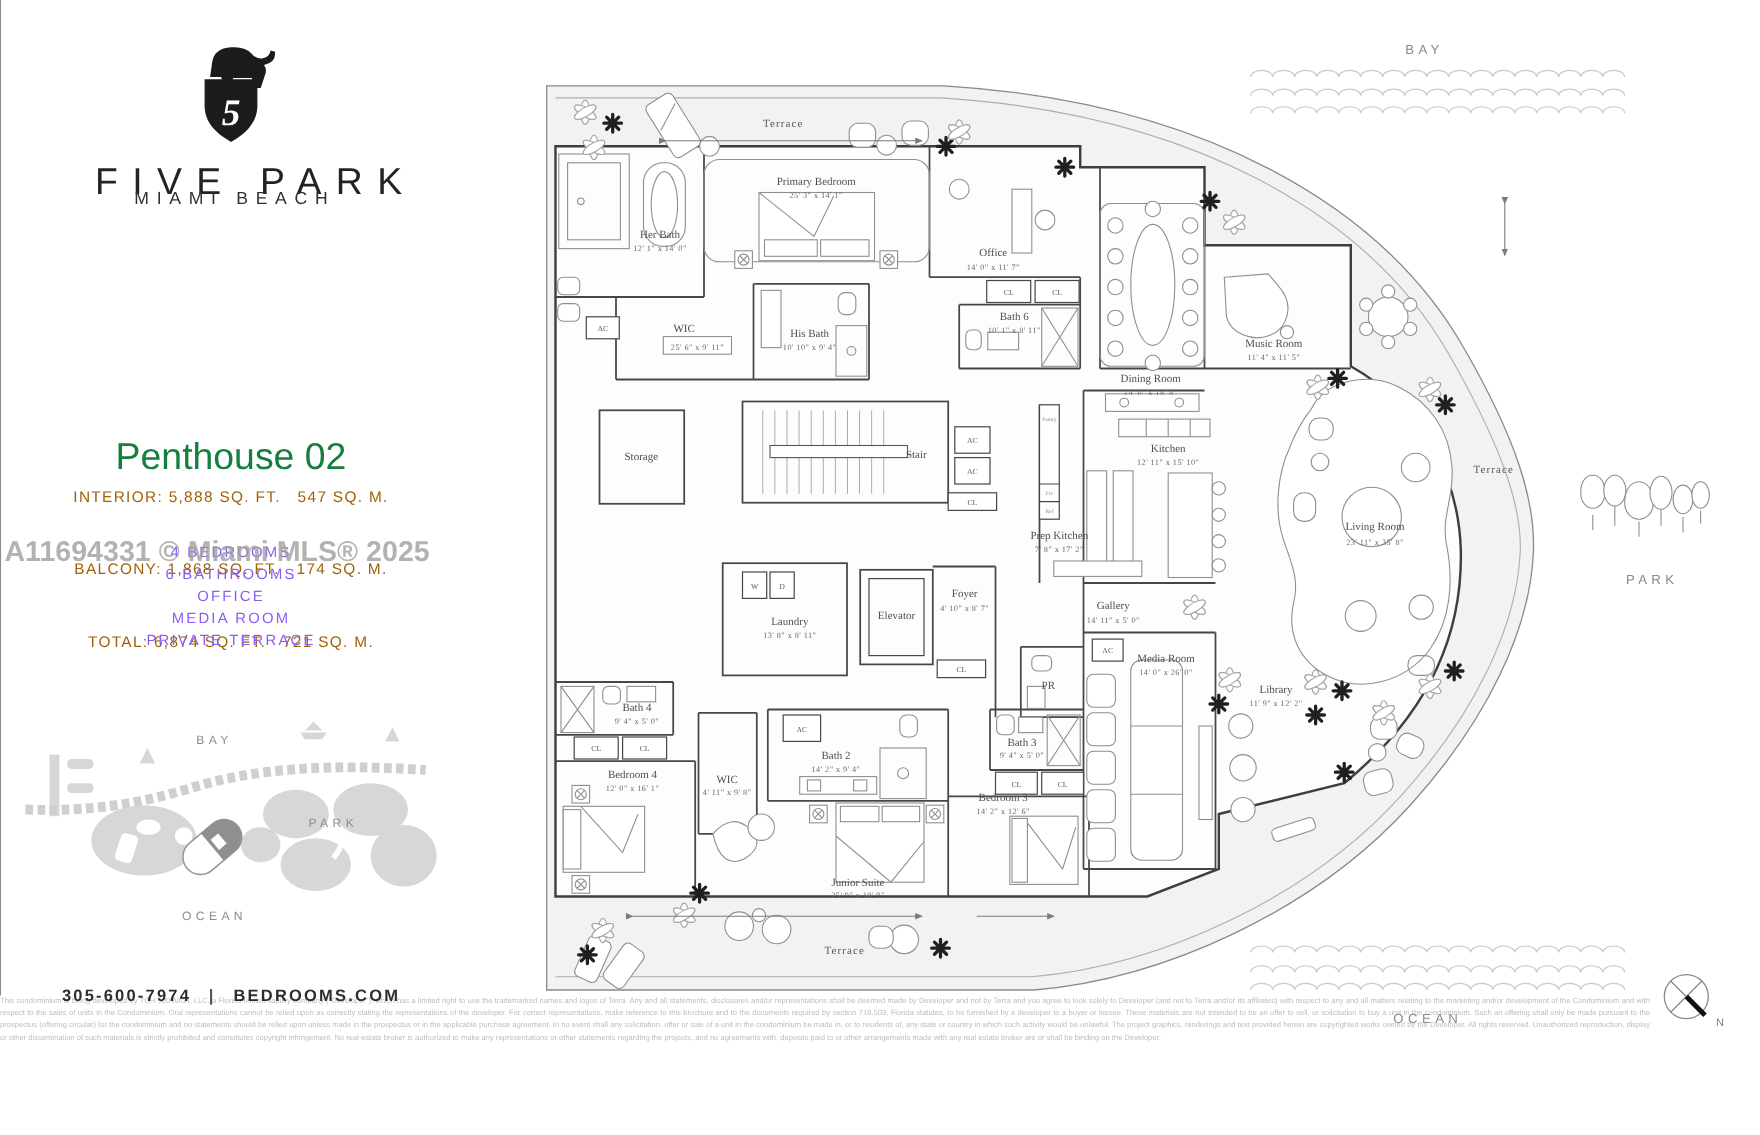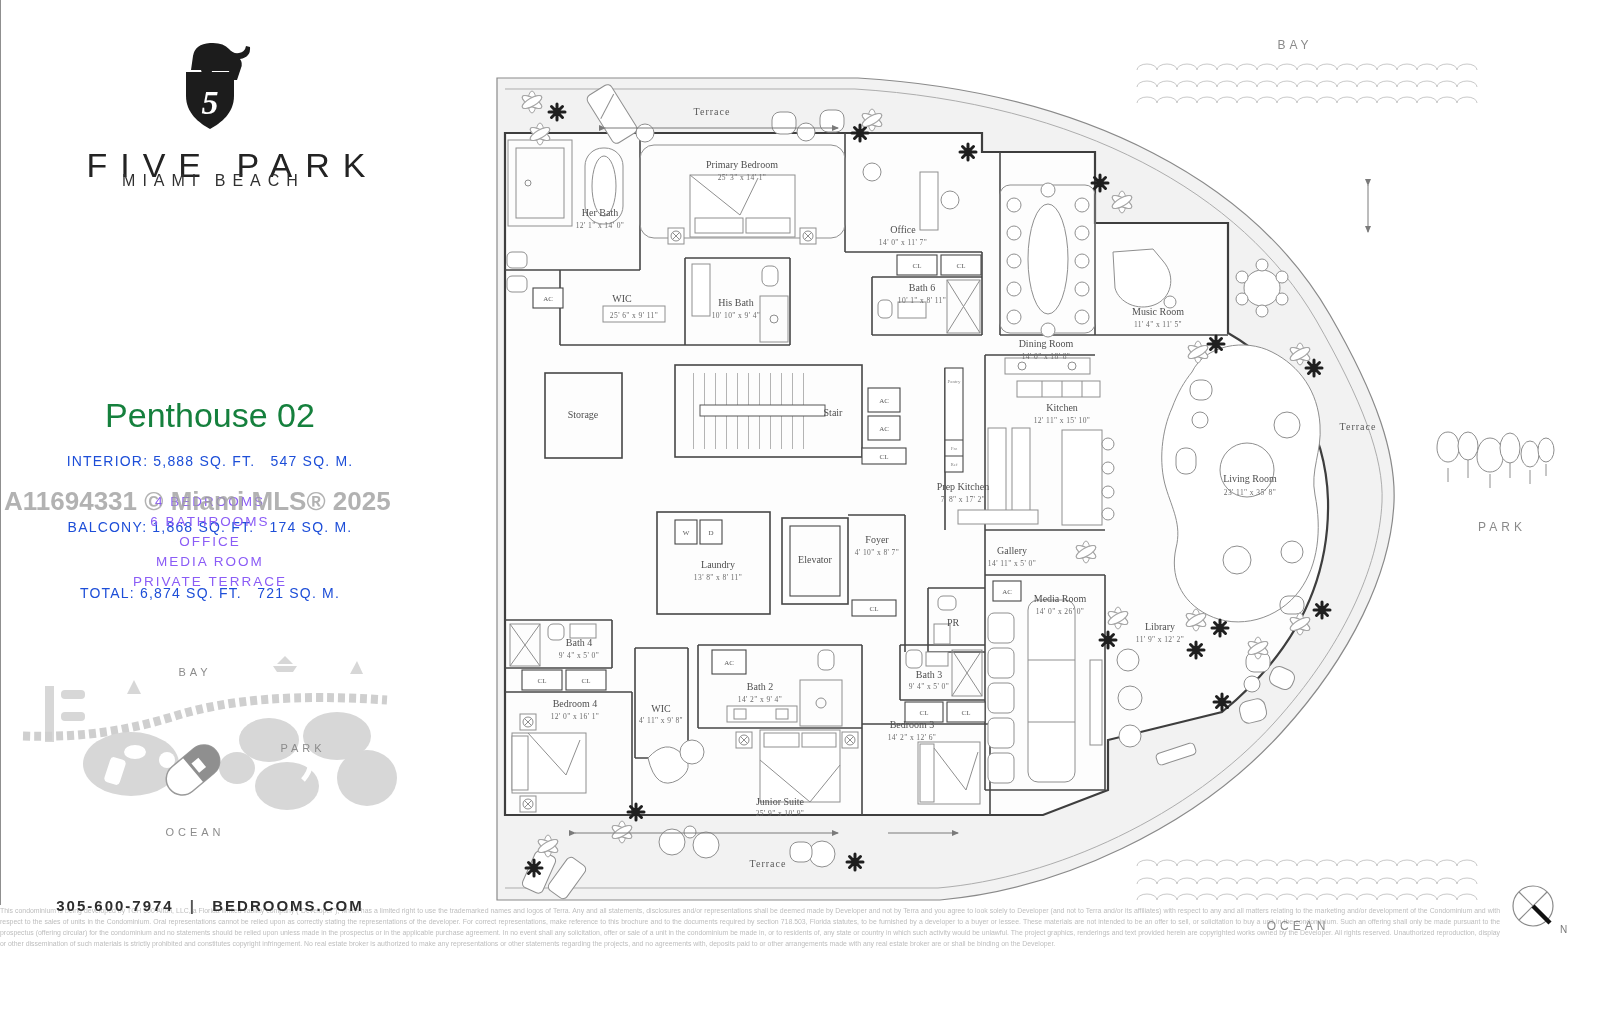--- a/index.html
+++ b/index.html
@@ -4,21 +4,21 @@
 <style>
   html,body{margin:0;padding:0;background:#fff;}
   body{width:1600px;height:1032px;position:relative;font-family:"Liberation Sans",sans-serif;overflow:hidden;}
   .abs{position:absolute;}
   
   #left-panel{position:absolute;left:0;top:0;width:420px;height:1032px;}
   .center{width:420px;text-align:center;}
   #brand-name{top:146px;font-size:34px;font-weight:500;letter-spacing:13px;color:#232323;text-indent:13px;padding-left:16px;}
   #brand-sub{top:172px;font-size:16px;font-weight:500;letter-spacing:7px;color:#303030;text-indent:7px;}
   #unit-title{top:360px;font-family:Liberation Sans, sans-serif;font-size:34px;color:#15803d;margin-top:36px;}
-  #unit-stats{top:406px;font-size:14px;letter-spacing:1.2px;color:#1d4ed8;line-height:22px;white-space:pre;}
+  #unit-stats{top:396px;font-size:14px;letter-spacing:1.2px;color:#a16207;line-height:22px;white-space:pre;}
   #unit-features{top:492px;font-size:13.5px;letter-spacing:2px;color:#8b5cf6;line-height:20px;}
   #watermark{left:4px;top:486px;width:340px;font-size:26px;color:#a0a0a0;opacity:.8;white-space:nowrap;z-index:5;text-align:right;font-weight:bold;}
   #contact{top:897px;font-size:15px;font-weight:600;letter-spacing:2px;color:#2d2d2d;}
   #divider{left:419px;top:30px;width:1px;height:905px;background:#8f8f8f;}
   #disclaimer{left:45px;top:948px;width:1500px;font-size:6.9px;line-height:1.6;color:#bdbdbd;text-align:justify;}
   
   .wall{stroke:#474747;stroke-width:1.6;fill:none;}
   .wall2{stroke:#474747;stroke-width:1.1;fill:none;}
   .furn{stroke:#8f8f8f;stroke-width:1;fill:#fff;}
   .furn2{stroke:#8f8f8f;stroke-width:1;fill:none;}

